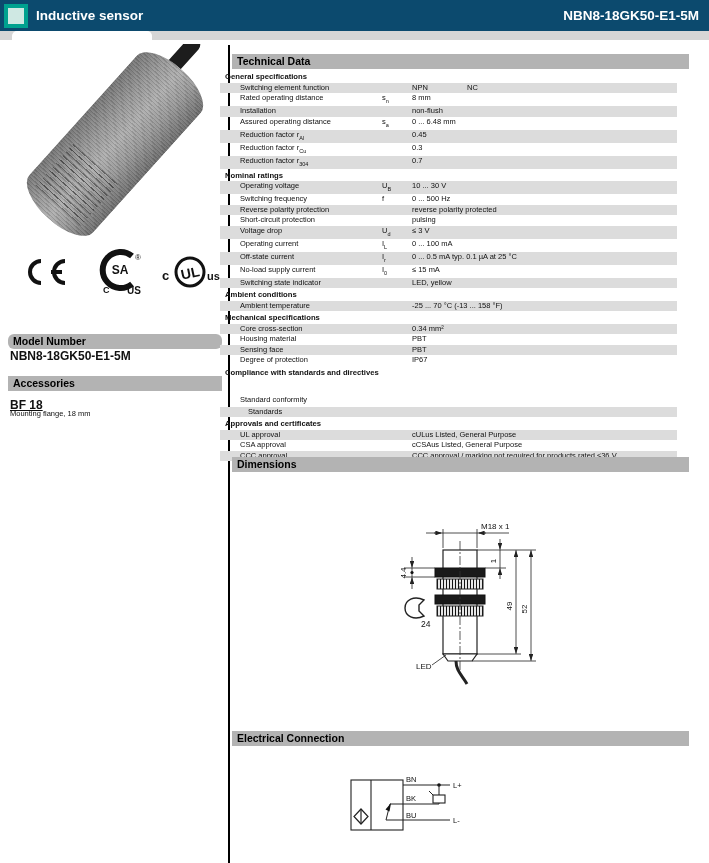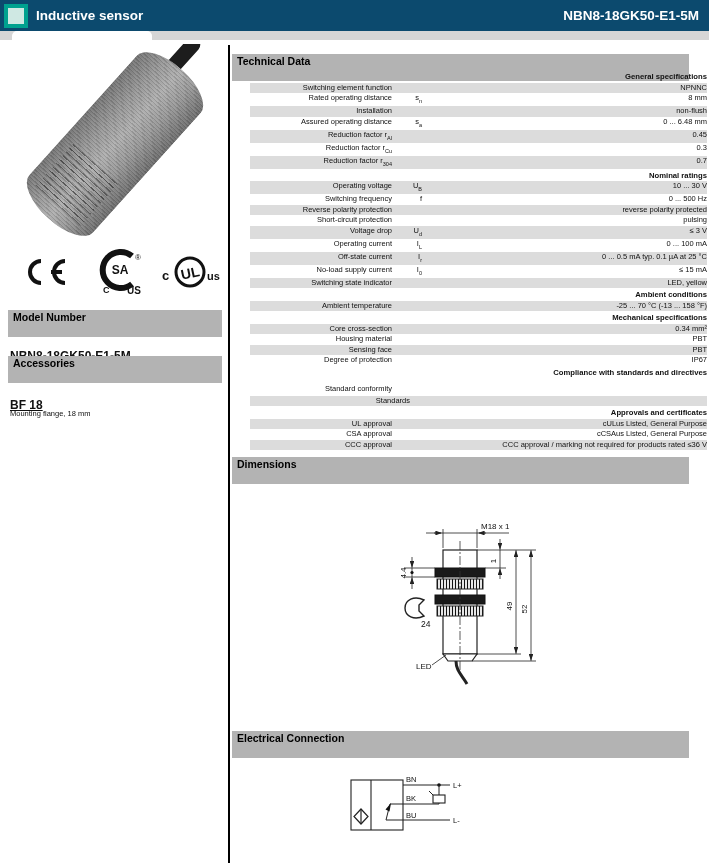--- a/index.html
+++ b/index.html
@@ -11,54 +11,54 @@
   #brand-square{position:absolute;left:4px;top:4px;width:16px;height:16px;background:#cfe8e3;border:4px solid #00a18f;}
   #top-title{position:absolute;left:36px;top:0;height:31px;line-height:31px;font-size:13.5px;font-weight:bold;color:#fff;}
   #top-model{position:absolute;right:10px;top:0;height:31px;line-height:31px;font-size:13.5px;font-weight:bold;color:#fff;}
   #sub-strip{position:absolute;left:0;top:31px;width:709px;height:9px;background:#d6d6d6;}
   #sub-strip-tab{position:absolute;left:12px;top:0;width:140px;height:9px;background:#fff;border-radius:5px 5px 0 0;}
 
   
   #divider{position:absolute;left:228px;top:45px;width:2px;height:818px;background:#000;}
 
   
-  .section-bar{position:absolute;height:27px;background:#b3b3b3;color:#000;font-weight:bold;
+  .section-bar{position:absolute;height:15px;background:#b3b3b3;color:#000;font-weight:bold;
                font-size:10.5px;line-height:15px;padding-left:5px;box-sizing:border-box;}
 
   
   #photo-area{position:absolute;left:8px;top:44px;width:214px;height:205px;overflow:hidden;background:#fff;}
   #cylinder{position:absolute;left:64px;top:0px;width:86px;height:200px;transform:rotate(42deg);
             border-radius:43px/20px;
             background:
               repeating-linear-gradient(0deg, rgba(0,0,0,0.13) 0 1px, rgba(255,255,255,0.06) 1px 2px, rgba(0,0,0,0) 2px 3px),
               linear-gradient(90deg,#787878,#9b9b9b 28%,#b0b0b0 50%,#9a9a9a 72%,#6f6f6f);}
   #cylinder-label{position:absolute;left:12px;right:14px;bottom:16px;height:58px;opacity:.55;
             background:repeating-linear-gradient(0deg, rgba(20,20,20,.8) 0 1px, rgba(0,0,0,0) 1px 5px);}
   #cable{position:absolute;left:158px;top:-14px;width:15px;height:72px;background:#1d1d1d;
          border-radius:7px;transform:rotate(42deg);}
   
   #logo-row{position:absolute;left:8px;top:248px;width:214px;height:52px;}
   .logo{position:absolute;}
   svg text{font-family:"Liberation Sans",sans-serif;}
 
   
-  #model-number-bar{left:8px;top:310px;width:214px;}
+  #model-number-bar{left:8px;top:334px;width:214px;border-radius:6px;}
   #model-number-value{position:absolute;left:10px;top:349px;font-size:12px;font-weight:bold;}
-  #accessories-bar{left:8px;top:356px;width:214px;}
+  #accessories-bar{left:8px;top:376px;width:214px;}
   #accessory-name{position:absolute;left:10px;top:398px;font-size:12px;font-weight:bold;text-decoration:underline;}
   #accessory-desc{position:absolute;left:10px;top:409px;font-size:7.5px;}
 
   
   #technical-bar{left:232px;top:54px;width:457px;}
-  #tech-table{position:absolute;left:250px;top:70px;width:457px;text-align:right;}
+  #tech-table{position:absolute;left:220px;top:70px;width:457px;}
   .td-group-heading{font-size:7.7px;font-weight:bold;line-height:11.5px;padding-left:5px;margin-top:1px;}
   .td-row{display:flex;font-size:7.5px;line-height:10.5px;min-height:10.5px;}
   .td-row.shaded{background:#dcdcdc;}
-  .td-row.subheader{margin:6px 0 1px 0;}
-  .td-lbl{flex:0 0 142px;padding-left:0;}
+  .td-row.subheader{margin:17px 0 1px 0;}
+  .td-lbl{flex:0 0 142px;padding-left:20px;}
   .td-lbl.indent{padding-left:28px;flex-basis:132px;}
   .td-sym{flex:0 0 30px;}
   .td-val{flex:1;}
   .td-v1{display:inline-block;min-width:55px;}
   sub{font-size:5.5px;}
 
   #dimensions-bar{left:232px;top:457px;width:457px;}
   #dimension-svg{position:absolute;left:388px;top:503px;}
 
   #electrical-bar{left:232px;top:731px;width:457px;}

